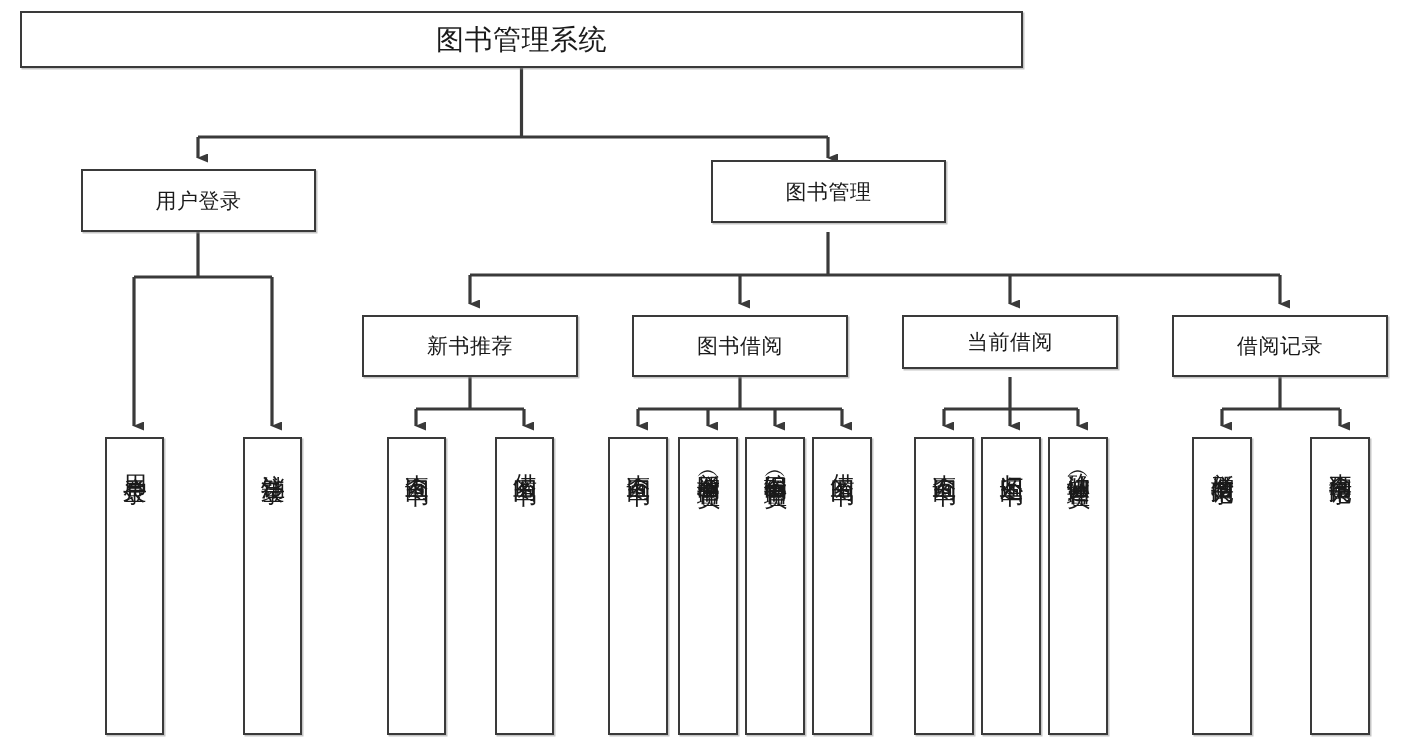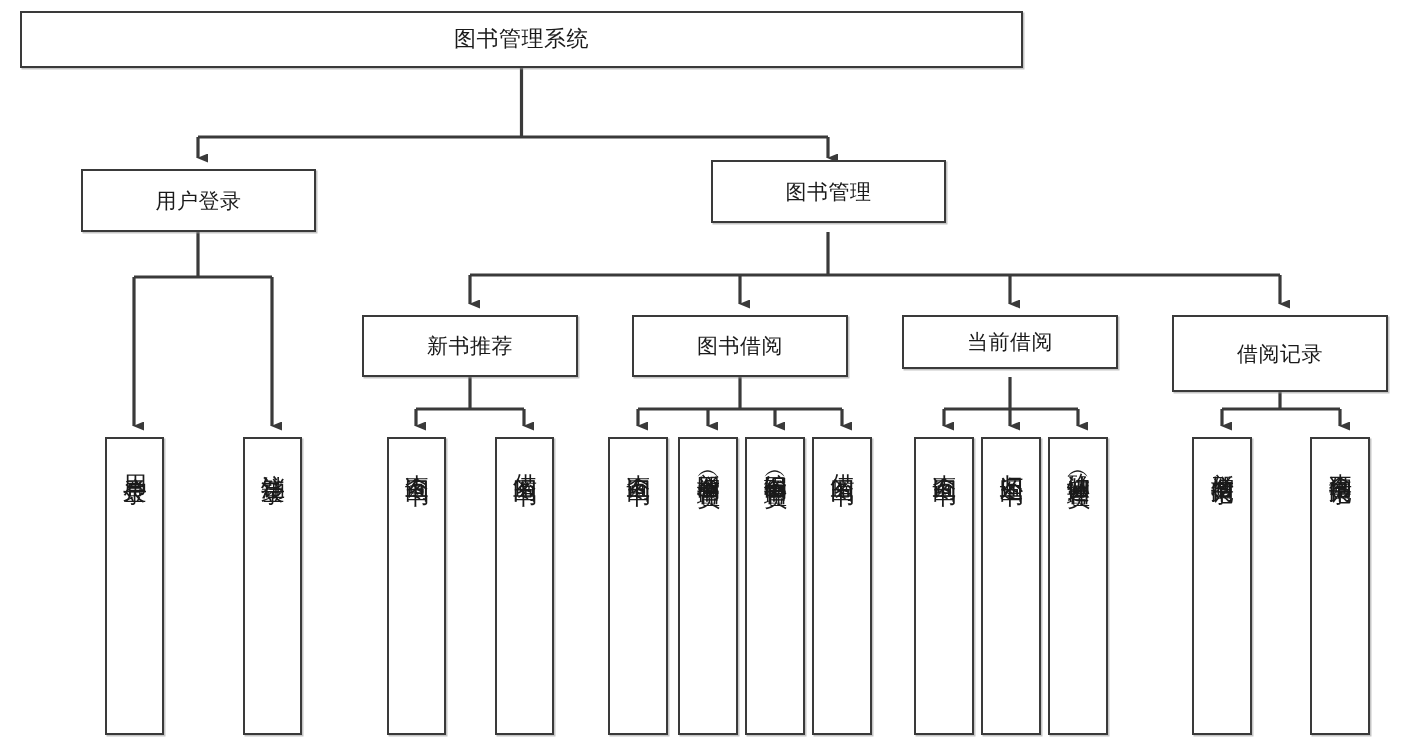--- a/index.html
+++ b/index.html
@@ -34,21 +34,21 @@
   }
   .node .lbl{
     display:block;
     line-height:1.12;
     letter-spacing:.5px;
     white-space:pre;
   }
   .node.h .lbl{
     font-size:21px;
   }
-  .node.root .lbl{ font-size:22px; }
+  .node.root .lbl{ font-size:28px; }
   .node.v{
     align-items:flex-start;
     justify-content:center;
     padding-top:16px;
   }
   .node.v .lbl{
     writing-mode:vertical-rl;
     text-orientation:upright;
     font-size:24px;
     line-height:1.04;
@@ -135,21 +135,21 @@
 
   <div class="node h" style="left:632px; top:315px; width:216px; height:62px;">
     <span class="lbl">图书借阅</span>
   </div>
   <div class="node h" style="left:362px; top:315px; width:216px; height:62px;">
     <span class="lbl">新书推荐</span>
   </div>
   <div class="node h" style="left:902px; top:315px; width:216px; height:54px;">
     <span class="lbl">当前借阅</span>
   </div>
-  <div class="node h" style="left:1172px; top:315px; width:216px; height:77px;">
+  <div class="node h" style="left:1172px; top:315px; width:216px; height:62px;">
     <span class="lbl">借阅记录</span>
   </div>
 
   <div class="node v" style="left:105px; top:437px; width:59px; height:298px;">
     <span class="lbl">用户登录</span>
   </div>
   <div class="node v" style="left:243px; top:437px; width:59px; height:298px;">
     <span class="lbl">注销登录</span>
   </div>
 

